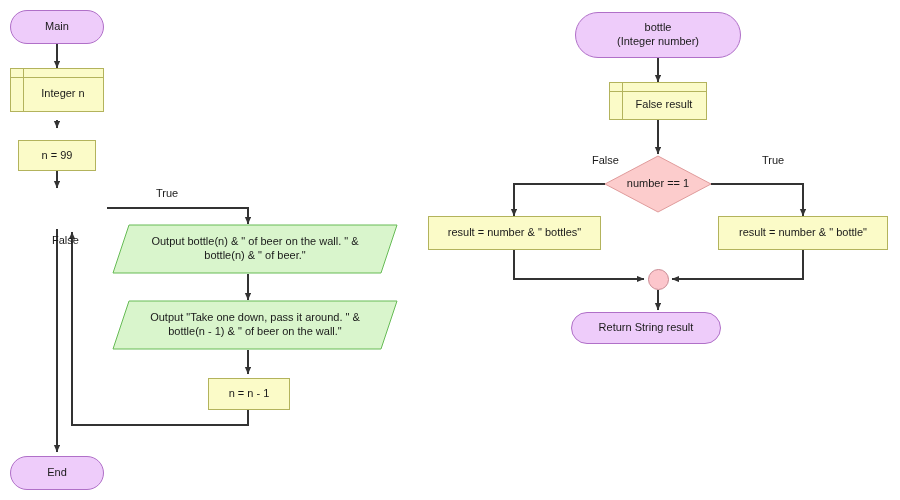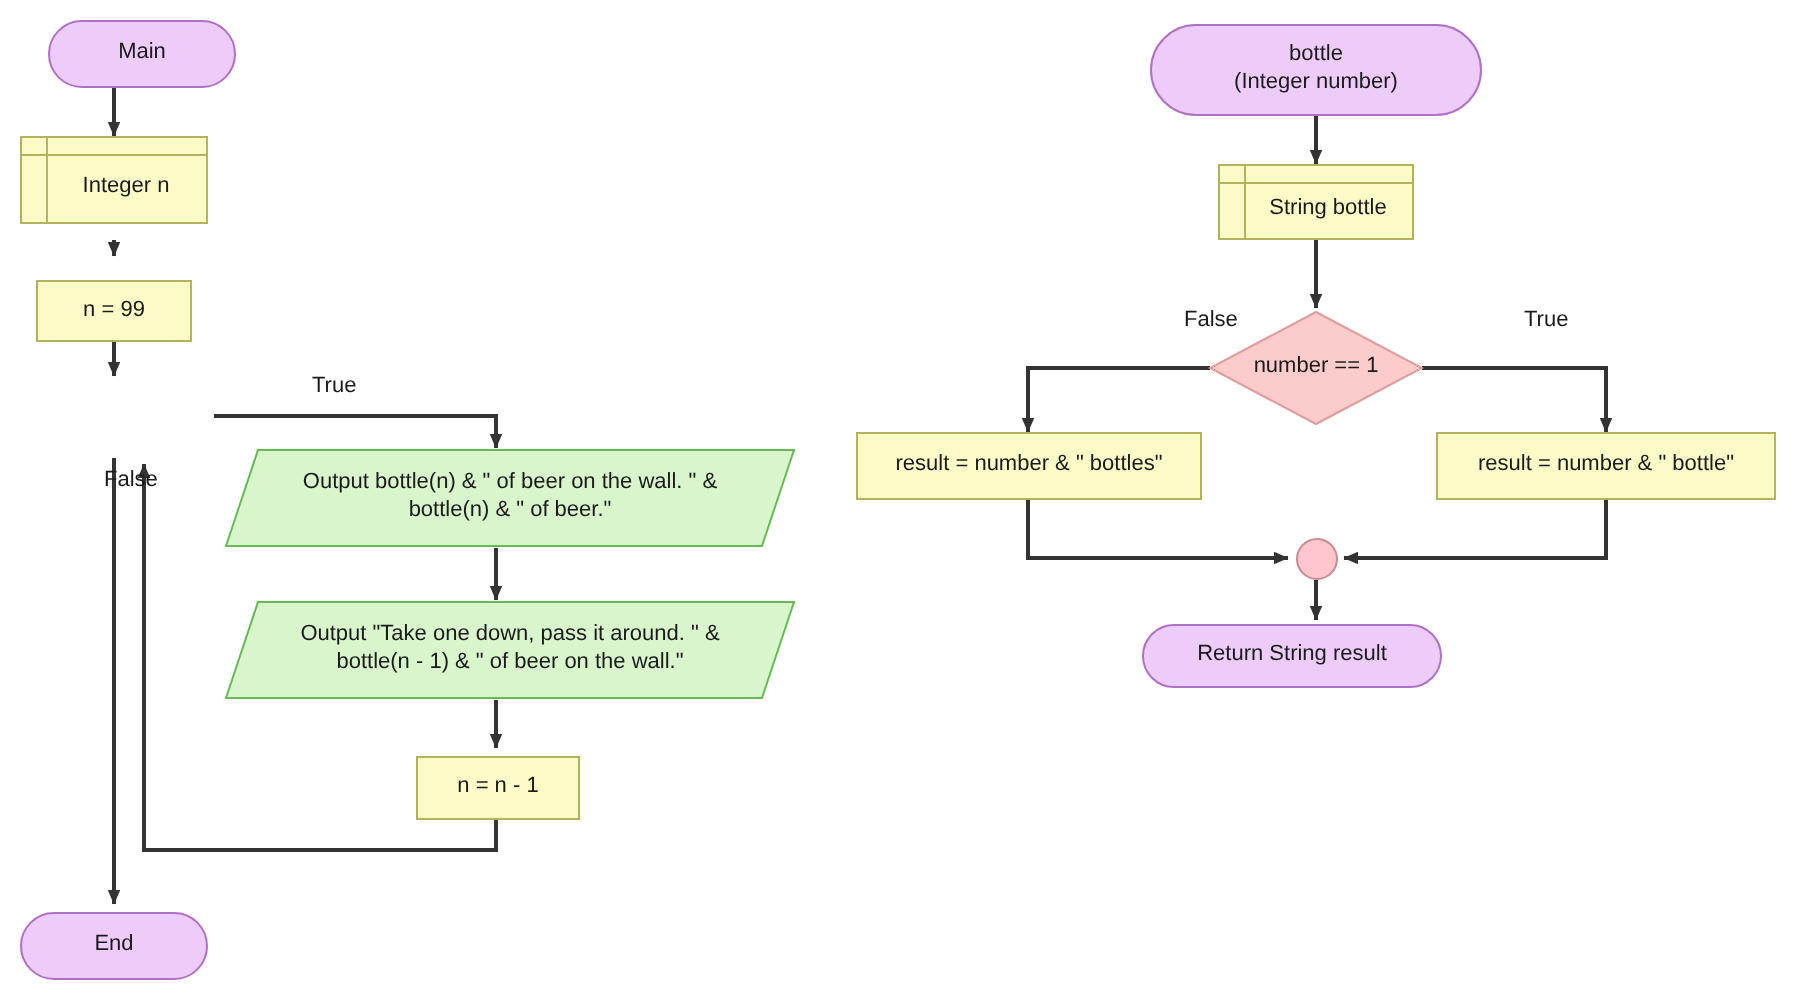--- a/index.html
+++ b/index.html
@@ -179,21 +179,21 @@
 
       <path d="M658,290 L658,310" marker-end="url(#arrow)"></path>
     </g>
   </svg>
 
   <div class="edge-label" style="left:120px; top:187px;">True</div>
   <div class="edge-label" style="left:16px; top:234px;">False</div>
   <div class="edge-label" style="left:556px; top:154px;">False</div>
   <div class="edge-label" style="left:726px; top:154px;">True</div>
 
-  <div class="node terminator" style="left:24px; top:10px; width:94px; height:34px;">
+  <div class="node terminator" style="left:10px; top:10px; width:94px; height:34px;">
     <span>Main</span>
   </div>
 
   <div class="node declaration" style="left:10px; top:68px; width:94px; height:44px;">
     <span class="decl-top"></span>
     <span class="decl-left"></span>
     <span class="decl-text">Integer n</span>
   </div>
 
   <div class="node process" style="left:18px; top:140px; width:78px; height:31px;">
@@ -232,21 +232,21 @@
     </span>
   </div>
 
   <div class="node terminator" style="left:10px; top:456px; width:94px; height:34px;">
     <span>End</span>
   </div>
 
   <div class="node declaration" style="left:609px; top:82px; width:98px; height:38px;">
     <span class="decl-top"></span>
     <span class="decl-left"></span>
-    <span class="decl-text">String bottle</span>
+    <span class="decl-text">False result</span>
   </div>
 
   <div class="node decision" style="left:604px; top:155px; width:108px; height:58px;">
     <svg width="108" height="58" viewBox="0 0 108 58">
       <polygon points="54,1 107,29 54,57 1,29" fill="#fccccc" stroke="#e09b9b" stroke-width="1"></polygon>
     </svg>
     <span class="dia-text">number == 1</span>
   </div>
 
   <div class="node process" style="left:428px; top:216px; width:173px; height:34px;">

